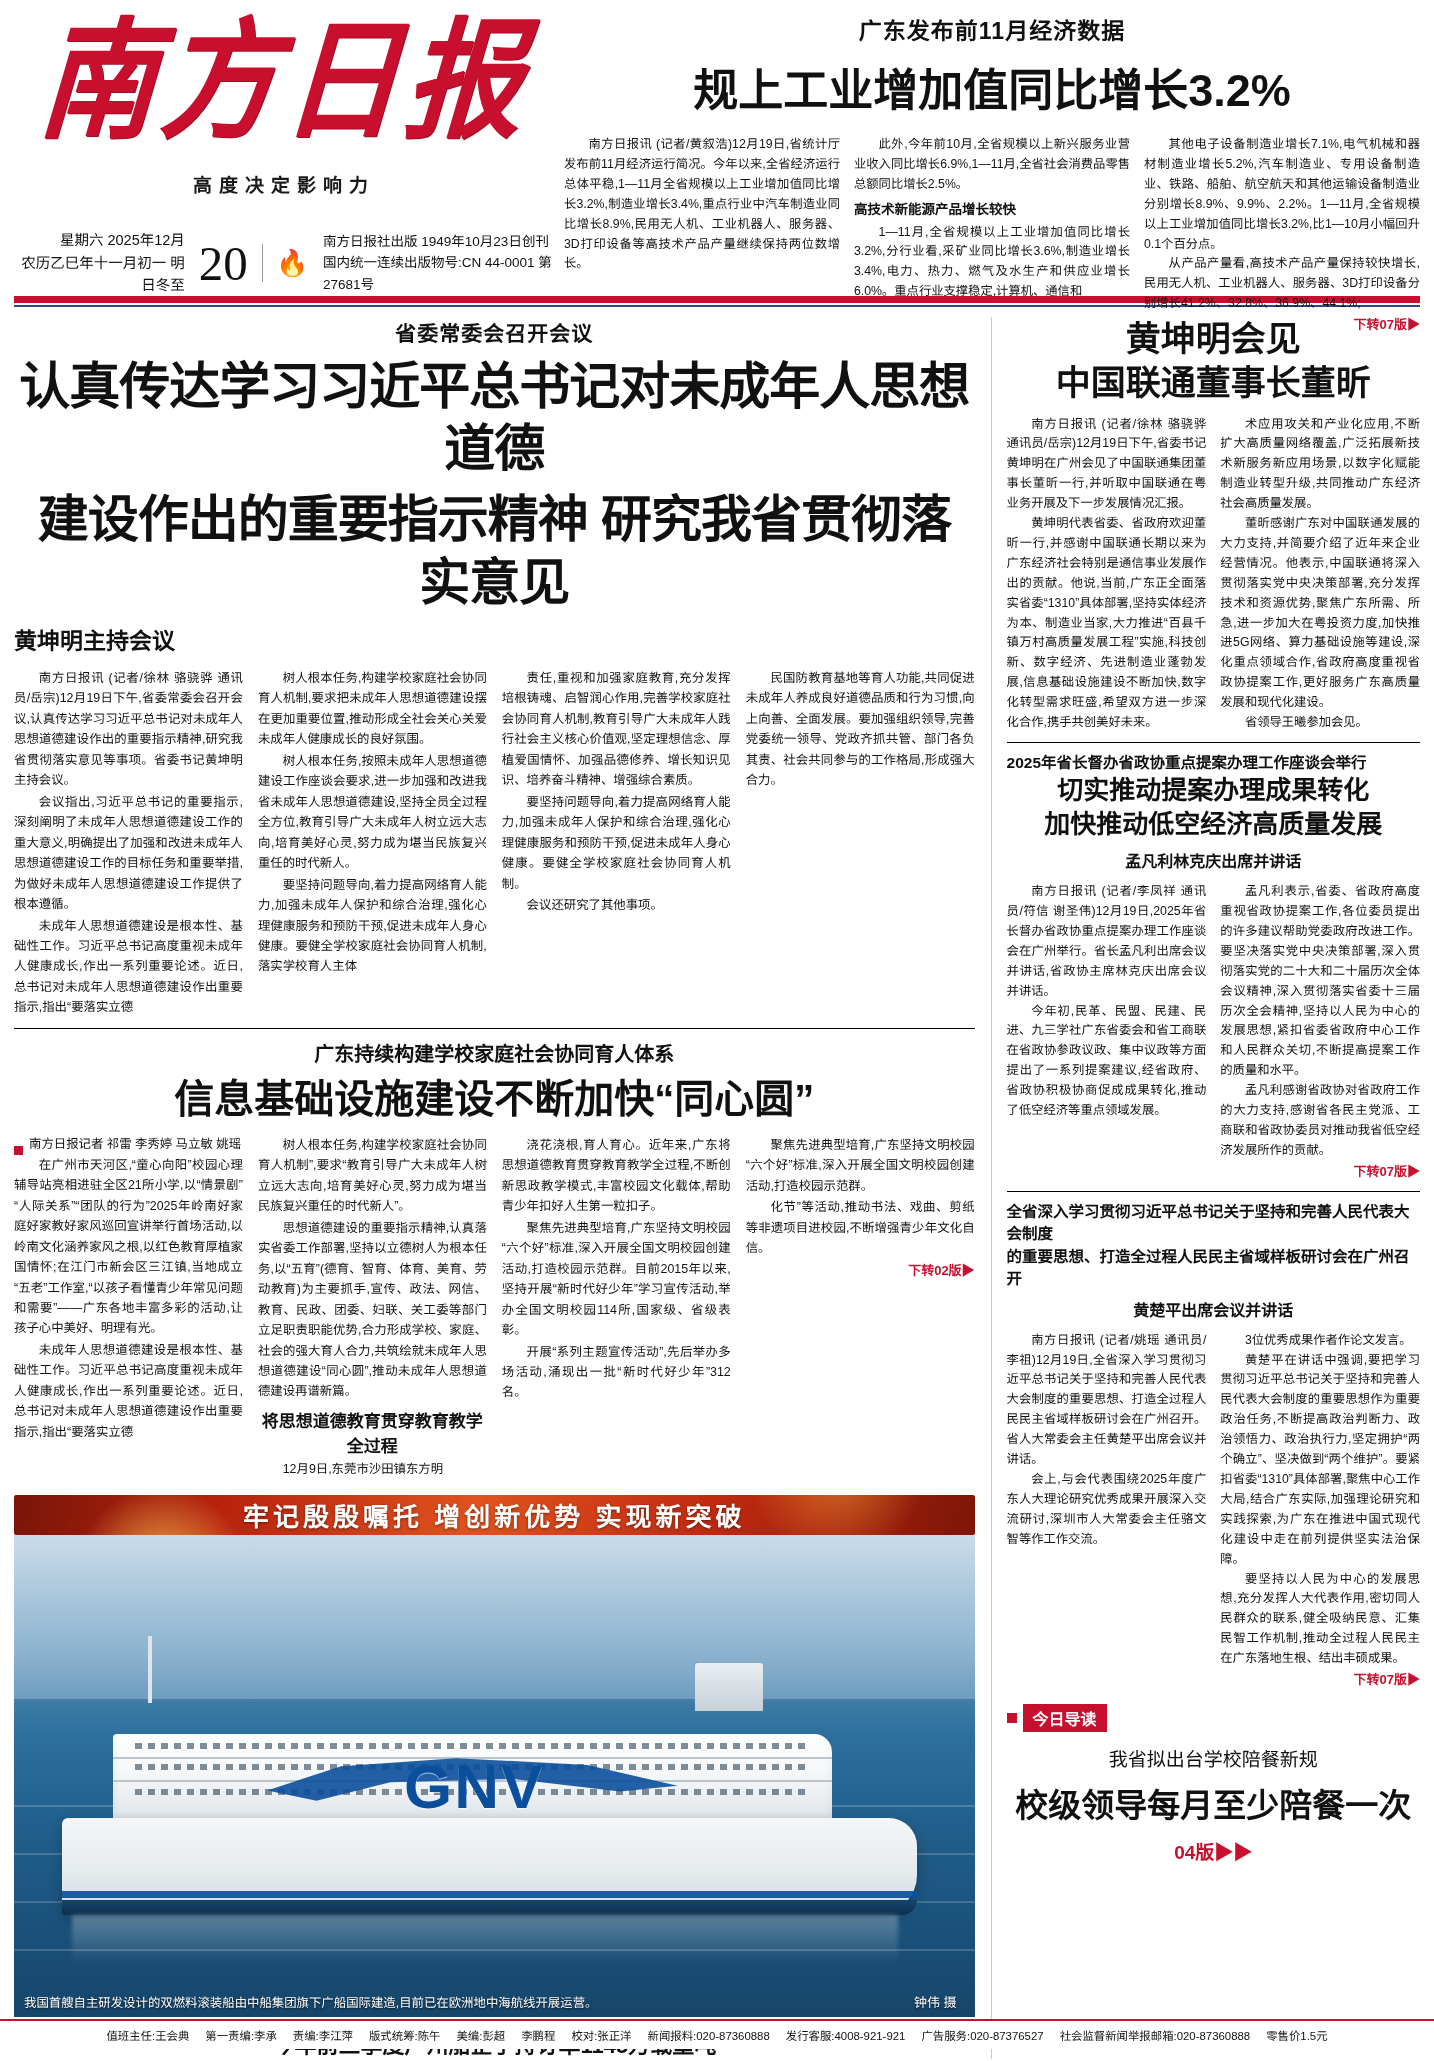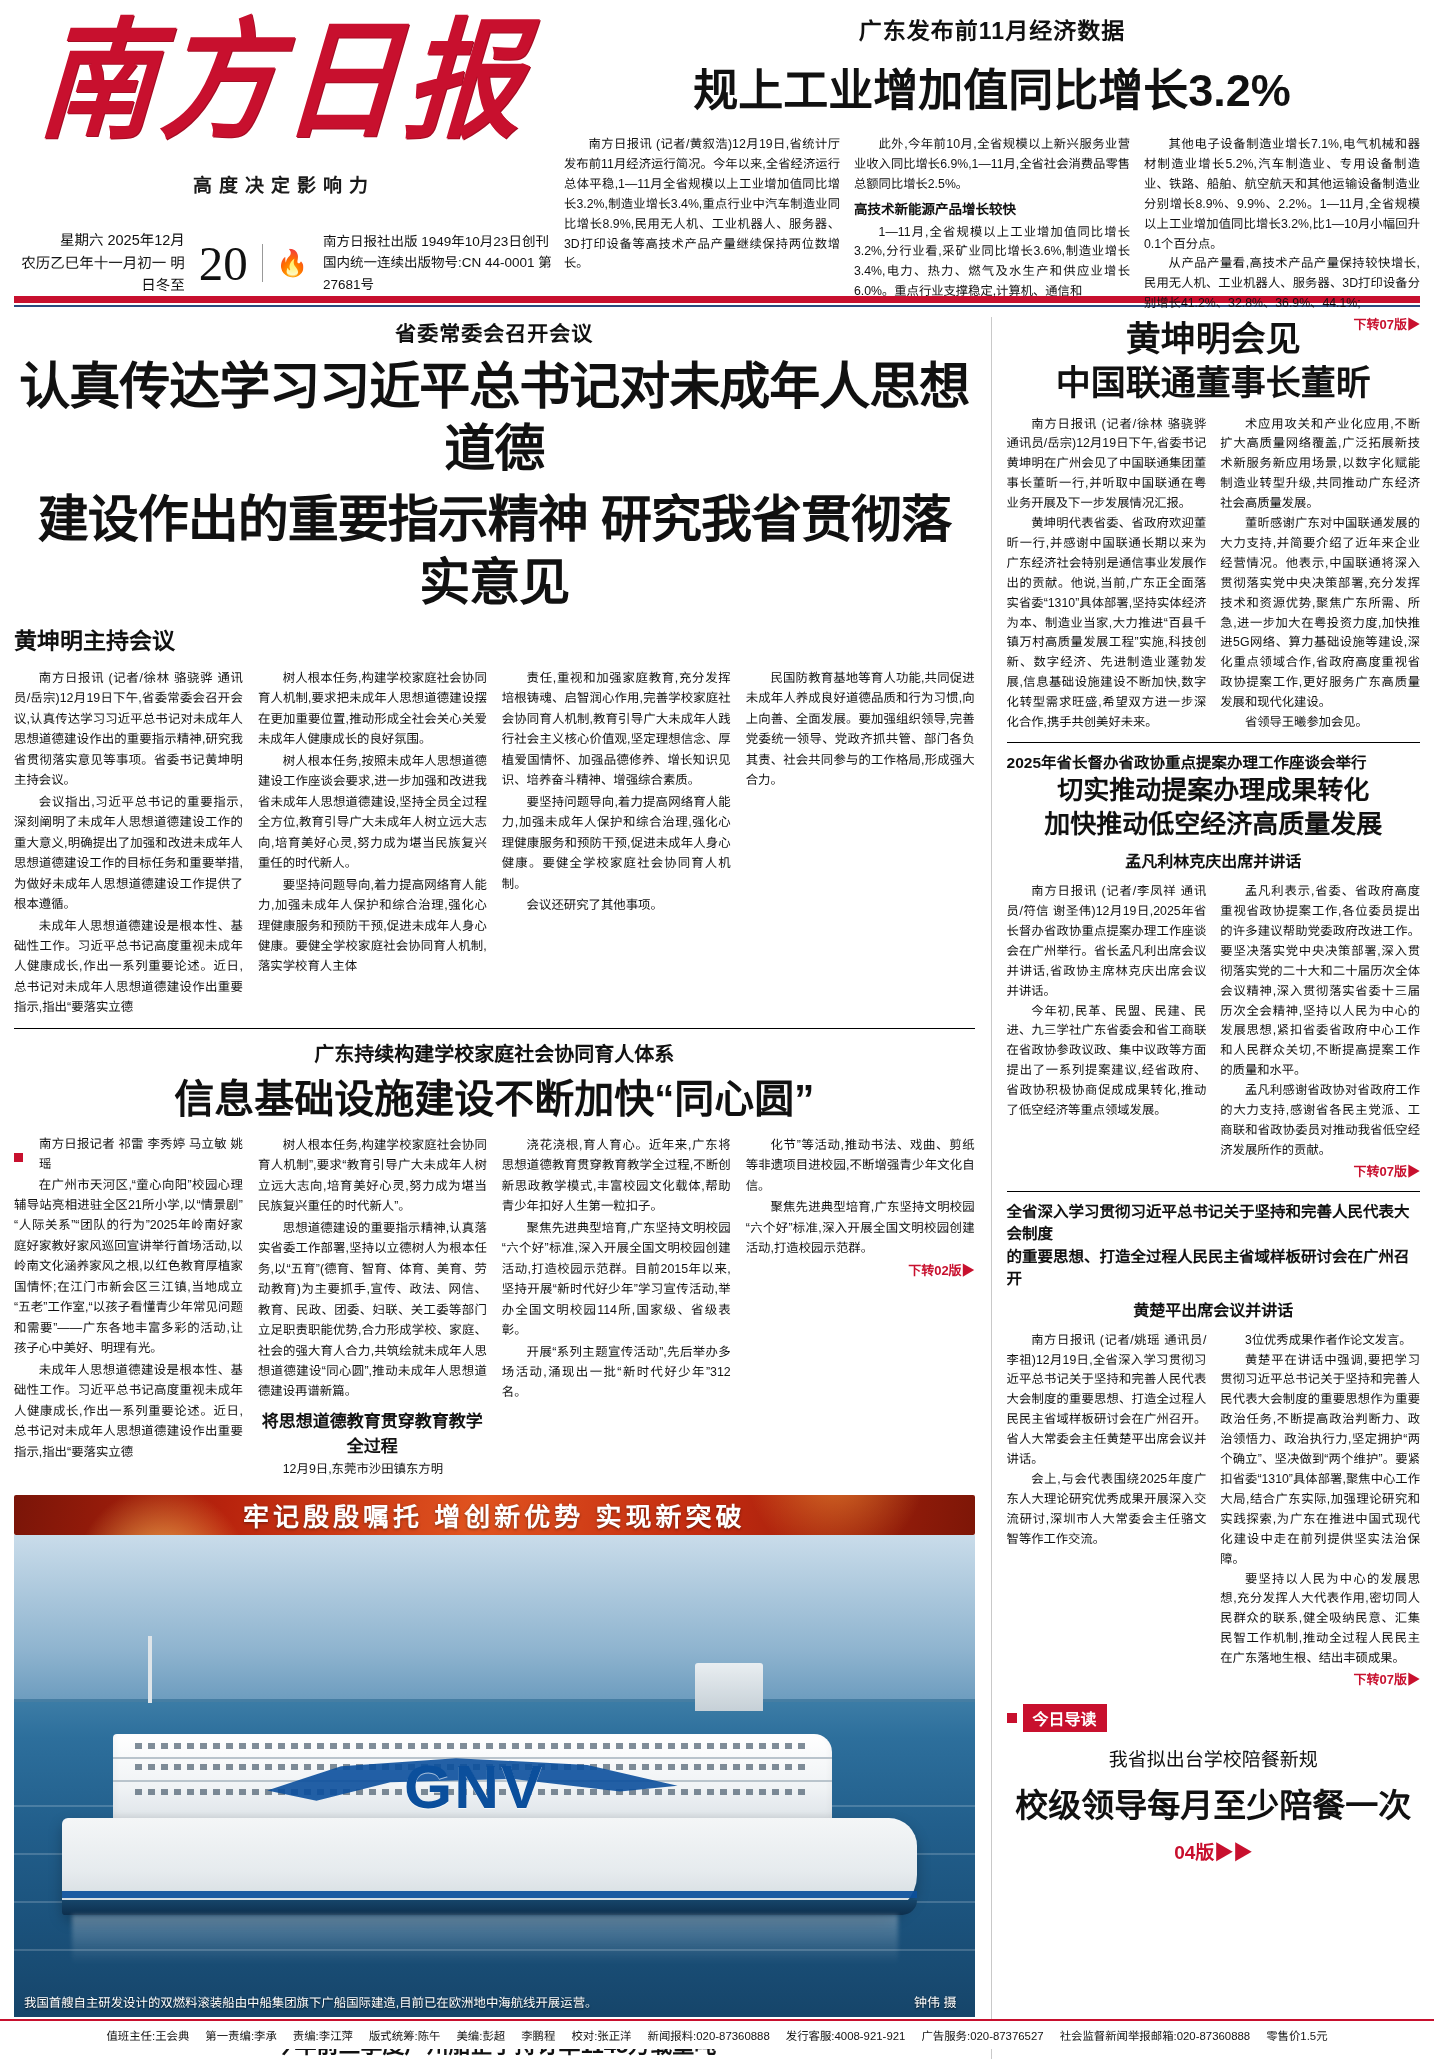--- a/index.html
+++ b/index.html
@@ -79,21 +79,21 @@
   .cols4 { display: flex; gap: 15px; margin-top: 12px; }
   .cols4 .col { flex: 1; font-size: 12.4px; line-height: 1.65; text-align: justify;
                 font-family: "Liberation Sans", sans-serif; }
   .cols4 .col p { text-indent: 2em; margin-bottom: 1px; }
 
   .kicker2 { text-align: center; font-size: 20px; font-weight: 700;
              font-family: "Liberation Sans", sans-serif; margin-top: 4px; }
   .headline-l { text-align: center; font-weight: 700; font-size: 40px; line-height: 1.2;
                 font-family: "Liberation Sans", sans-serif; margin-top: 8px; }
 
-  .reporters { display: flex; align-items: center; gap: 16px; font-size: 12.4px;
+  .reporters { display: flex; align-items: flex-end; gap: 6px; font-size: 12.4px;
                font-family: "Liberation Sans", sans-serif; line-height: 1.6; }
   .sqred { display: inline-block; width: 9px; height: 9px; background: #c8102e; margin-top: 5px; flex: none; }
 
   .pullquote { text-align: center; font-weight: 700; font-size: 17px; line-height: 1.45;
                font-family: "Liberation Sans", sans-serif; margin-top: 8px; }
 
   
   .photo-wrap { margin-top: 14px; position: relative; }
   .photo-banner {
     position: relative; height: 40px; border-radius: 2px; overflow: hidden;
@@ -296,22 +296,22 @@
           <p>思想道德建设的重要指示精神,认真落实省委工作部署,坚持以立德树人为根本任务,以“五育”(德育、智育、体育、美育、劳动教育)为主要抓手,宣传、政法、网信、教育、民政、团委、妇联、关工委等部门立足职责职能优势,合力形成学校、家庭、社会的强大育人合力,共筑绘就未成年人思想道德建设“同心圆”,推动未成年人思想道德建设再谱新篇。</p>
           <div class="pullquote">将思想道德教育贯穿教育教学全过程</div>
           <p>12月9日,东莞市沙田镇东方明</p>
         </div>
         <div class="col">
           <p>浇花浇根,育人育心。近年来,广东将思想道德教育贯穿教育教学全过程,不断创新思政教学模式,丰富校园文化载体,帮助青少年扣好人生第一粒扣子。</p>
           <p>聚焦先进典型培育,广东坚持文明校园“六个好”标准,深入开展全国文明校园创建活动,打造校园示范群。目前2015年以来,坚持开展“新时代好少年”学习宣传活动,举办全国文明校园114所,国家级、省级表彰。</p>
           <p>开展“系列主题宣传活动”,先后举办多场活动,涌现出一批“新时代好少年”312名。</p>
         </div>
         <div class="col">
+          <p>聚焦先进典型培育,广东坚持文明校园“六个好”标准,深入开展全国文明校园创建活动,打造校园示范群。</p>
           <p>化节”等活动,推动书法、戏曲、剪纸等非遗项目进校园,不断增强青少年文化自信。</p>
-          <p>聚焦先进典型培育,广东坚持文明校园“六个好”标准,深入开展全国文明校园创建活动,打造校园示范群。</p>
           <div class="jump">下转02版▶</div>
         </div>
       </div>
 
       <div class="photo-wrap">
         <div class="photo-banner">
           <span class="banner-text">牢记殷殷嘱托  增创新优势  实现新突破</span>
         </div>
         <div class="photo">
           <div class="sky-haze"></div>

